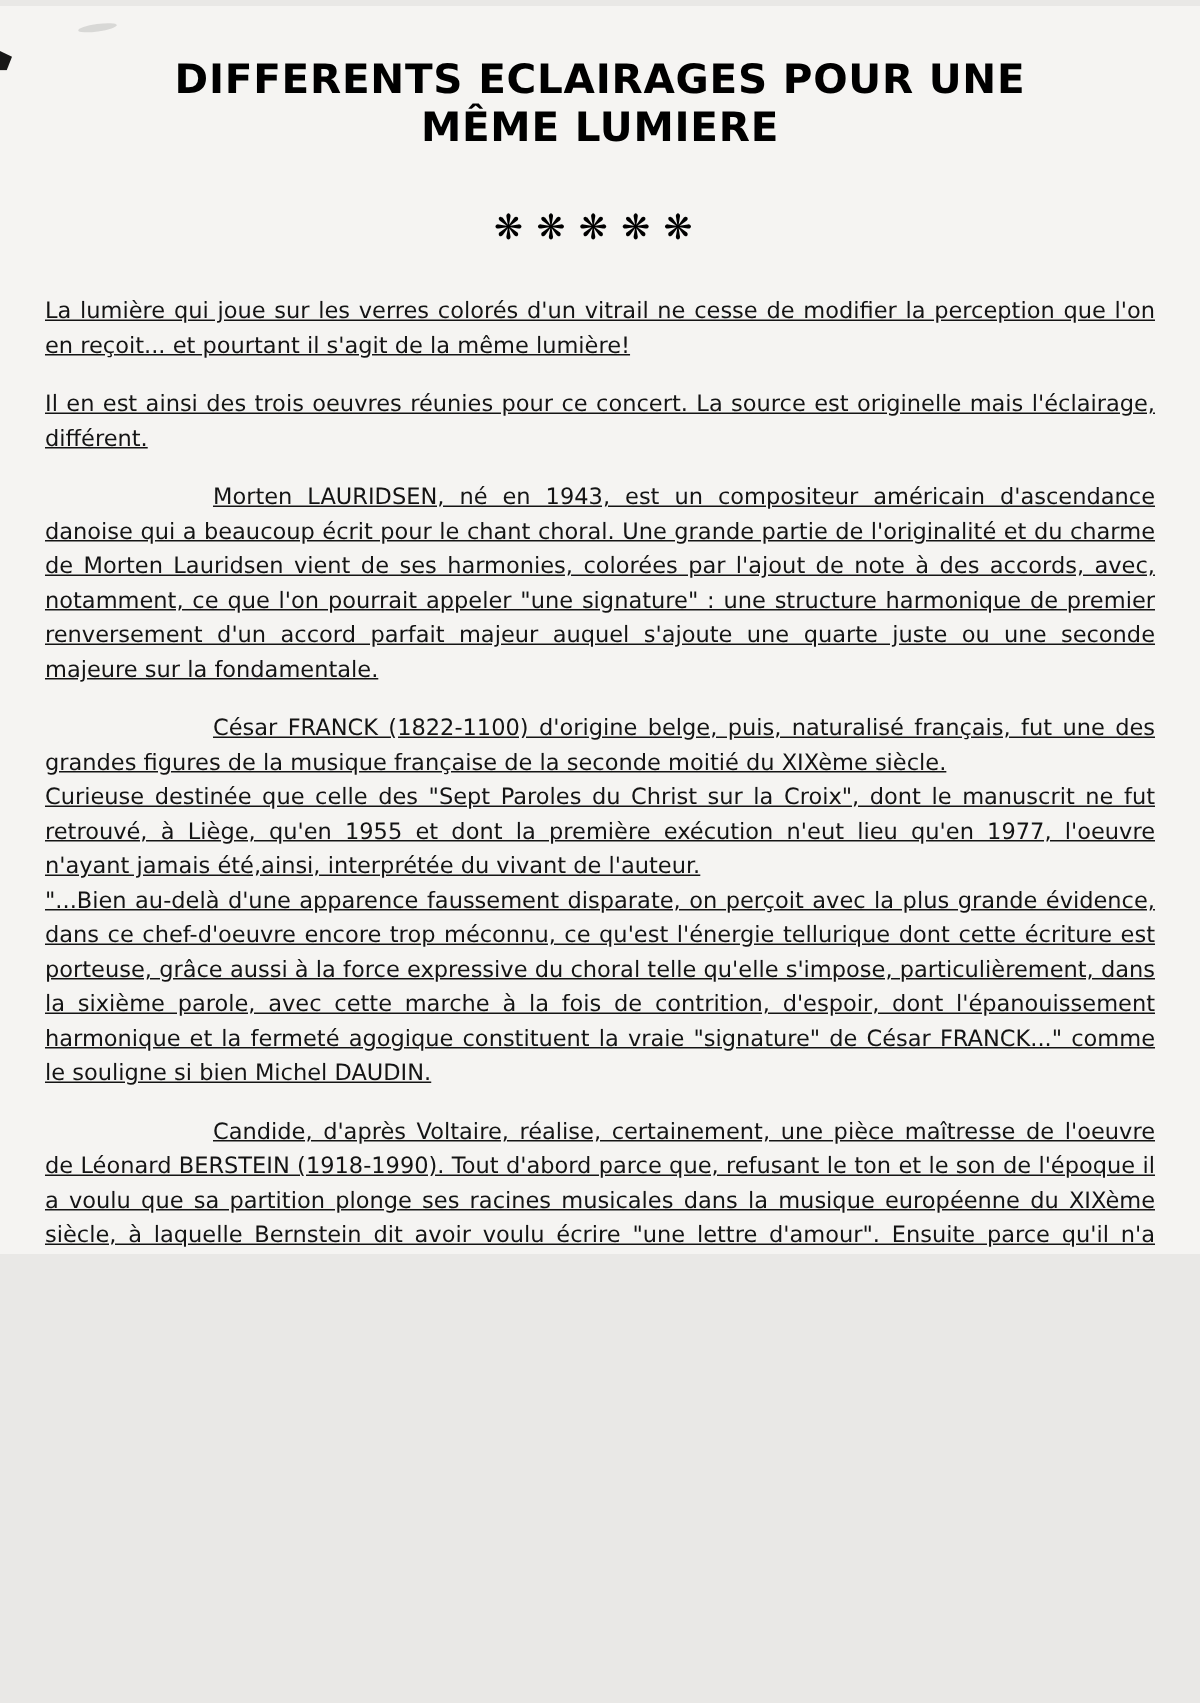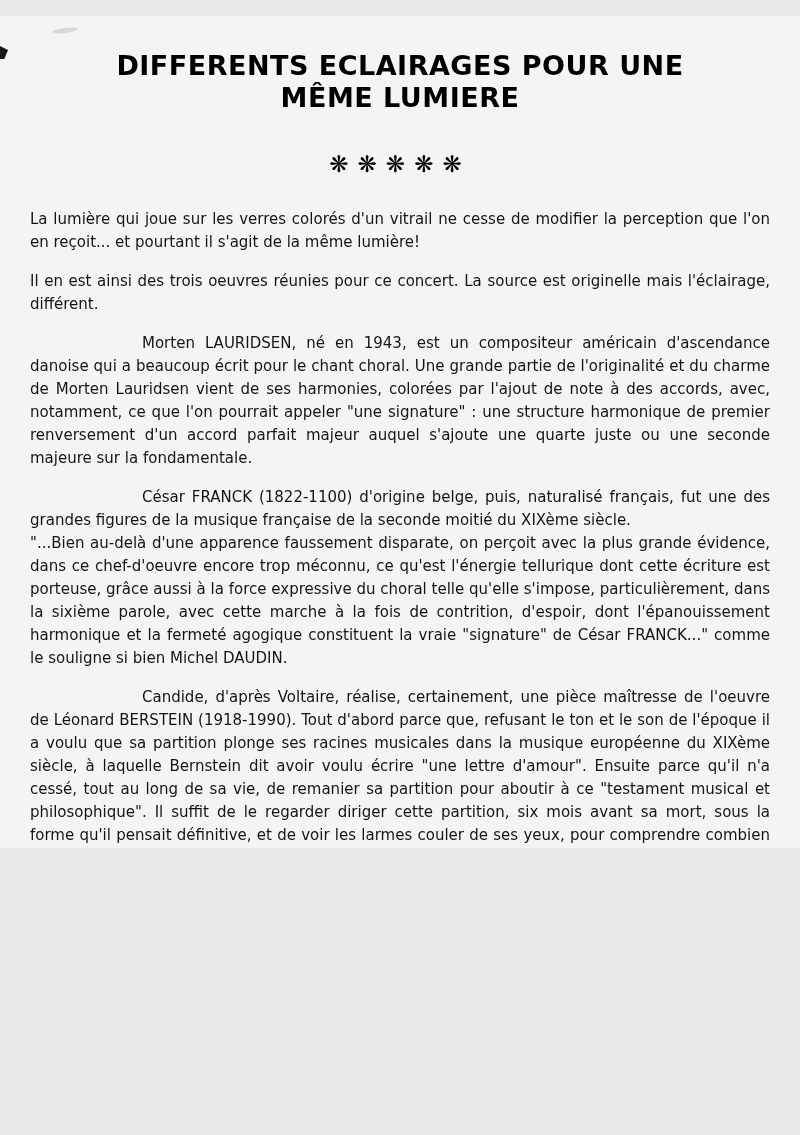--- a/index.html
+++ b/index.html
@@ -4,21 +4,21 @@
 <style>
   html, body {
     margin: 0;
     padding: 0;
     background: #e9e8e6;
   }
   .page {
     position: relative;
     width: 800px;
     height: 832px;
-    margin: 16px auto;
+    margin: 4px auto;
     background: #f5f4f2;
     color: #141414;
     font-family: "DejaVu Sans", "Liberation Sans", sans-serif;
     overflow: hidden;
     box-sizing: border-box;
     padding: 34px 30px 0 30px;
   }
   .scan-wedge {
     position: absolute;
     left: 0;
@@ -59,20 +59,21 @@
     margin-top: 18px;
   }
   .doc {
     margin-top: 30px;
     font-size: 15px;
     line-height: 23px;
   }
   .para {
     margin: 0;
     text-align: justify;
+    text-decoration: underline;
   }
   .para.gap {
     margin-top: 16px;
   }
   .para.indent {
     text-indent: 112px;
   }
   .quote {
     margin-top: 12px;
     font-family: "DejaVu Serif", "Liberation Serif", serif;
@@ -102,20 +103,21 @@
     <div>MÊME LUMIERE</div>
   </h1>
 
   <div class="ornament top">❋❋❋❋❋</div>
 
   <div class="doc">
     <p class="para">La lumière qui joue sur les verres colorés d'un vitrail ne cesse de modifier la perception que l'on en reçoit... et pourtant il s'agit de la même lumière!</p>
     <p class="para gap">Il en est ainsi des trois oeuvres réunies pour ce concert. La source est originelle mais l'éclairage, différent.</p>
     <p class="para gap indent">Morten LAURIDSEN, né en 1943, est un compositeur américain d'ascendance danoise qui a beaucoup écrit pour le chant choral. Une grande partie de l'originalité et du charme de Morten Lauridsen vient de ses harmonies, colorées par l'ajout de note à des accords, avec, notamment, ce que l'on pourrait appeler "une signature" : une structure harmonique de premier renversement d'un accord parfait majeur auquel s'ajoute une quarte juste ou une seconde majeure sur la fondamentale.</p>
     <p class="para gap indent">César FRANCK (1822-1100) d'origine belge, puis, naturalisé français, fut une des grandes figures de la musique française de la seconde moitié du XIXème siècle.</p>
+    <p class="para">Curieuse destinée que celle des "Sept Paroles du Christ sur la Croix", dont le manuscrit ne fut retrouvé, à Liège, qu'en 1955 et dont la première exécution n'eut lieu qu'en 1977, l'oeuvre n'ayant jamais été,ainsi, interprétée du vivant de l'auteur.</p>
     <p class="para">"...Bien au-delà d'une apparence faussement disparate, on perçoit avec la plus grande évidence, dans ce chef-d'oeuvre encore trop méconnu, ce qu'est l'énergie tellurique dont cette écriture est porteuse, grâce aussi à la force expressive du choral telle qu'elle s'impose, particulièrement, dans la sixième parole, avec cette marche à la fois de contrition, d'espoir, dont l'épanouissement harmonique et la fermeté agogique constituent la vraie "signature" de César FRANCK..." comme le souligne si bien Michel DAUDIN.</p>
     <p class="para gap indent">Candide, d'après Voltaire, réalise, certainement, une pièce maîtresse de l'oeuvre de Léonard BERSTEIN (1918-1990). Tout d'abord parce que, refusant le ton et le son de l'époque il a voulu que sa partition plonge ses racines musicales dans la musique européenne du XIXème siècle, à laquelle Bernstein dit avoir voulu écrire "une lettre d'amour". Ensuite parce qu'il n'a cessé, tout au long de sa vie, de remanier sa partition pour aboutir à ce "testament musical et philosophique". Il suffit de le regarder diriger cette partition, six mois avant sa mort, sous la forme qu'il pensait définitive, et de voir les larmes couler de ses yeux, pour comprendre combien cette oeuvre était son chant de vie, de tolérance, d'espoir, de réconciliation, et qu'il ne fallait le laisser imparfait.</p>
   </div>
 
   <div class="ornament bottom">❋❋❋❋❋</div>
 
   <div class="quote">
     <div class="quote-line1">“... Tout cela est bien, répondit Candide, mais il faut cultiver notre jardin...</div>
     <div class="quote-line2">Voltaire... et... Bernstein</div>
   </div>

